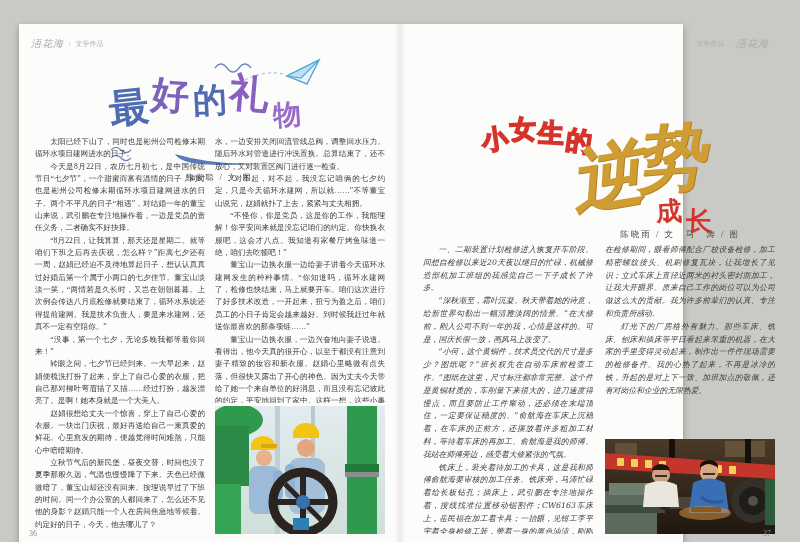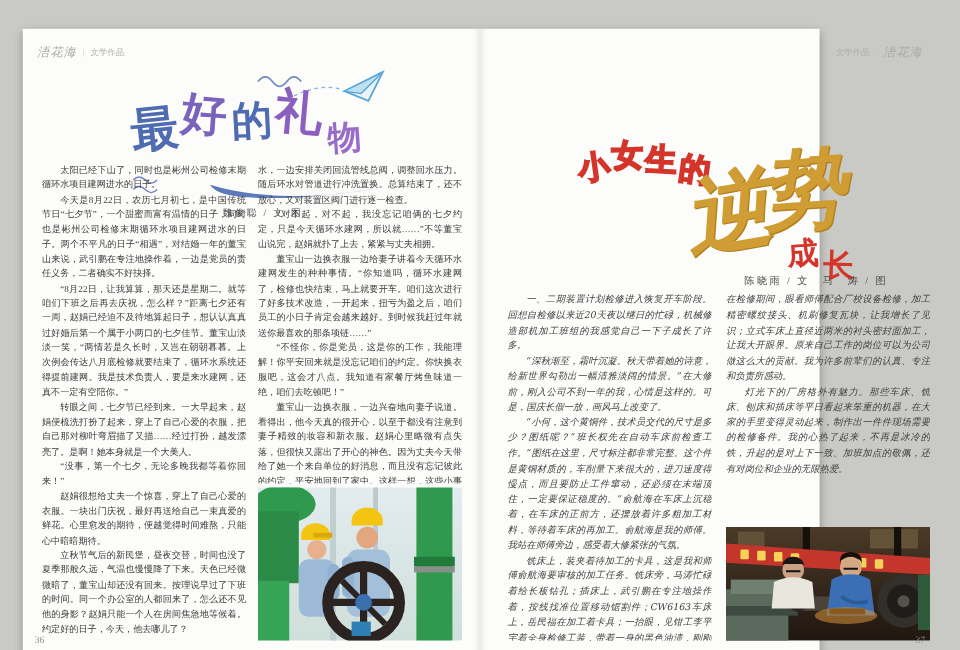--- a/index.html
+++ b/index.html
@@ -109,30 +109,30 @@
       <span class="ch lc3">礼</span>
       <span class="ch lc4">物</span>
     </div>
 
     <div class="lbyline">魏俊聪 / 文·图</div>
 
     <div class="col left-body l-col1">
         <p>太阳已经下山了，同时也是彬州公司检修末期循环水项目建网进水的日子。</p>
         <p>今天是8月22日，农历七月初七，是中国传统节日“七夕节”，一个甜蜜而富有温情的日子，同时也是彬州公司检修末期循环水项目建网进水的日子。两个不平凡的日子“相遇”，对结婚一年的董宝山来说，武引鹏在专注地操作着，一边是党员的责任义务，二者确实不好抉择。</p>
         <p>“8月22日，让我算算，那天还是星期二。就等咱们下班之后再去庆祝，怎么样？”距离七夕还有一周，赵娟已经迫不及待地算起日子，想认认真真过好婚后第一个属于小两口的七夕佳节。董宝山淡淡一笑，“两情若是久长时，又岂在朝朝暮暮。上次例会传达八月底检修就要结束了，循环水系统还得提前建网。我是技术负责人，要是来水建网，还真不一定有空陪你。”</p>
+        <p>“没事，第一个七夕，无论多晚我都等着你回来！”</p>
         <p>转眼之间，七夕节已经到来。一大早起来，赵娟便梳洗打扮了起来，穿上了自己心爱的衣服，把自己那对柳叶弯眉描了又描……经过打扮，越发漂亮了。是啊！她本身就是一个大美人。</p>
-        <p>“没事，第一个七夕，无论多晚我都等着你回来！”</p>
         <p>赵娟很想给丈夫一个惊喜，穿上了自己心爱的衣服。一块出门庆祝，最好再送给自己一束真爱的鲜花。心里愈发的期待，便越觉得时间难熬，只能心中暗暗期待。</p>
         <p>立秋节气后的新民堡，昼夜交替，时间也没了夏季那般久远，气温也慢慢降了下来。天色已经微微暗了，董宝山却还没有回来。按理说早过了下班的时间。同一个办公室的人都回来了，怎么还不见他的身影？赵娟只能一个人在房间焦急地等候着。约定好的日子，今天，他去哪儿了？</p>
       </div>
     <div class="col left-body l-col2 cont-first">
         <p>水，一边安排关闭回流管线总阀，调整回水压力。随后环水对管道进行冲洗置换。总算结束了，还不放心，又对装置区阀门进行逐一检查。</p>
         <p>“对不起，对不起，我没忘记咱俩的七夕约定，只是今天循环水建网，所以就……”不等董宝山说完，赵娟就扑了上去，紧紧与丈夫相拥。</p>
+        <p>“不怪你，你是党员，这是你的工作，我能理解！你平安回来就是没忘记咱们的约定。你快换衣服吧，这会才八点。我知道有家餐厅烤鱼味道一绝，咱们去吃顿吧！”</p>
         <p>董宝山一边换衣服一边给妻子讲着今天循环水建网发生的种种事情。“你知道吗，循环水建网了，检修也快结束，马上就要开车。咱们这次进行了好多技术改造，一开起来，扭亏为盈之后，咱们员工的小日子肯定会越来越好。到时候我赶过年就送你最喜欢的那条项链……”</p>
-        <p>“不怪你，你是党员，这是你的工作，我能理解！你平安回来就是没忘记咱们的约定。你快换衣服吧，这会才八点。我知道有家餐厅烤鱼味道一绝，咱们去吃顿吧！”</p>
         <p>董宝山一边换衣服，一边兴奋地向妻子说道。看得出，他今天真的很开心，以至于都没有注意到妻子精致的妆容和新衣服。赵娟心里略微有点失落，但很快又露出了开心的神色。因为丈夫今天带给了她一个来自单位的好消息，而且没有忘记彼此的约定，平安地回到了家中。这样一想，这些小事已经显得不那么重要了。</p>
       </div>
 
     <div class="photo photo-left">
       <svg width="170" height="128" viewBox="0 0 170 128">
         <defs>
           <linearGradient id="lbg" x1="0" y1="0" x2="0" y2="1">
             <stop offset="0" stop-color="#e3ecf0"></stop>
               <stop offset="1" stop-color="#cfdfd9"></stop>
           </linearGradient>

